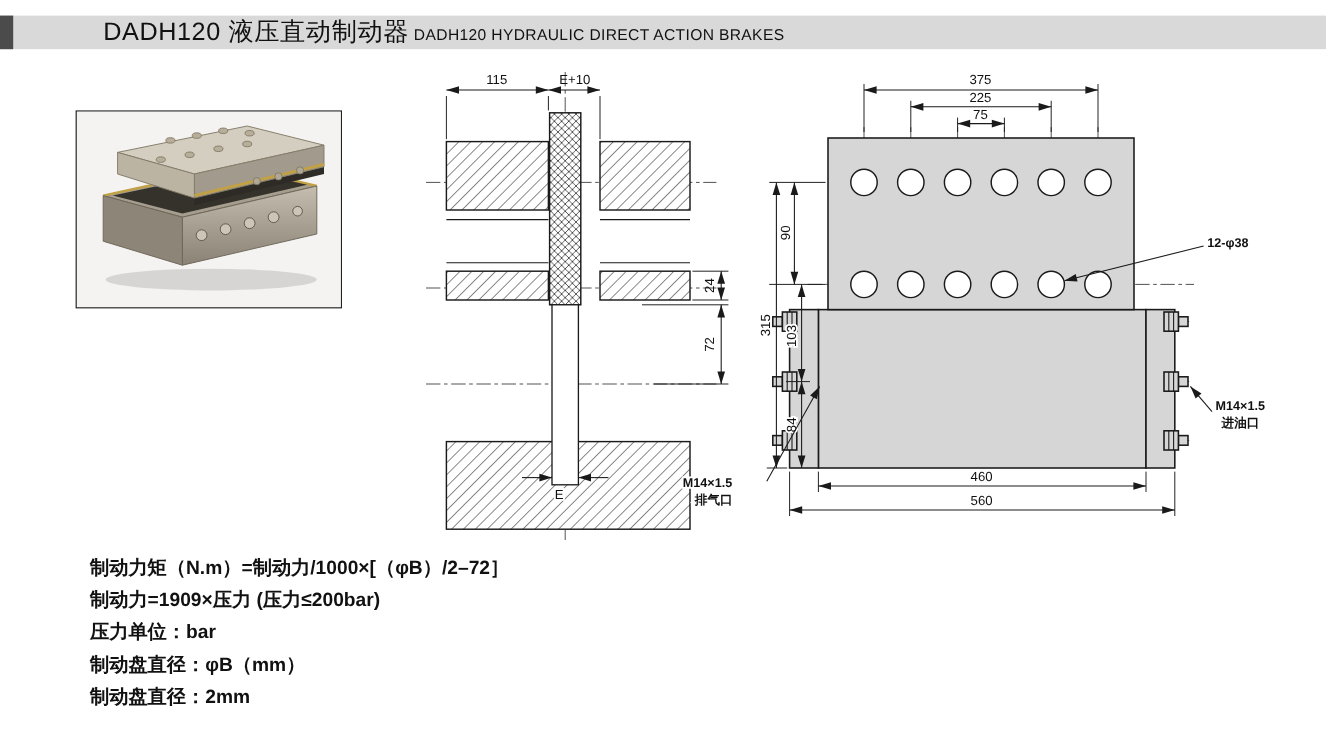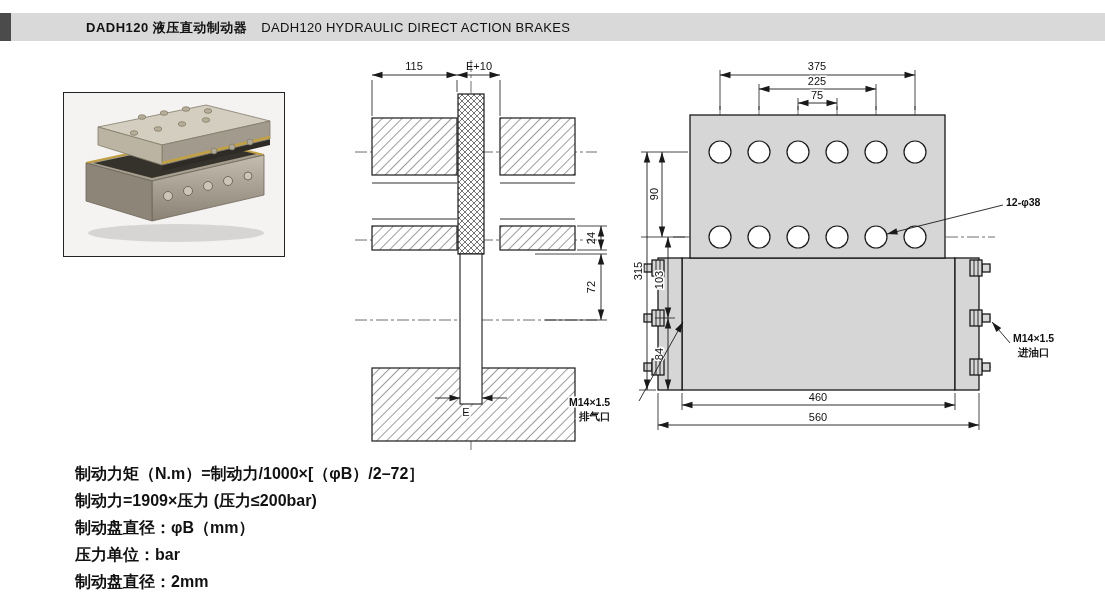--- a/index.html
+++ b/index.html
@@ -6,22 +6,22 @@
   body {
     width:1105px; height:608px; position:relative; overflow:hidden;
     font-family:"Liberation Sans", sans-serif; color:#111;
   }
   .abs { position:absolute; }
 
   
   .header-strip { position:absolute; left:0; top:13px; width:1105px; height:28px; background:#d9d9d9; }
   .header-accent { position:absolute; left:0; top:13px; width:11px; height:28px; background:#4b4b4b; }
   .header-title { position:absolute; left:86px; top:13px; height:28px; line-height:28px; white-space:nowrap; }
-  .title-cn { font-size:13px; font-weight:bold; letter-spacing:0.5px; }
-  .title-en { font-size:13px; font-weight:normal; margin-left:14px; letter-spacing:0.3px; }
+  .title-cn { font-size:21px; font-weight:normal; letter-spacing:0.5px; }
+  .title-en { font-size:13px; font-weight:normal; margin-left:4px; letter-spacing:0.3px; }
 
   
   .photo-frame { position:absolute; left:63px; top:92px; width:222px; height:165px;
     border:1px solid #222; background:#fafafa; box-sizing:border-box; }
 
   
   .notes { position:absolute; left:75px; top:460px; font-size:16px; font-weight:bold; line-height:27px; }
 
   
   svg { font-family:"Liberation Sans", sans-serif; }
@@ -265,16 +265,16 @@
 
     <line class="thin" x1="84" y1="345" x2="128" y2="266" marker-end="url(#arr)"></line>
     <text class="callout halo" x="14" y="350">M14×1.5</text>
     <text class="callout halo" x="24" y="364">排气口</text>
   </g>
 </svg>
 
 <div class="notes">
   <div class="note-line">制动力矩（N.m）=制动力/1000×[（φB）/2–72］</div>
   <div class="note-line">制动力=1909×压力 (压力≤200bar)</div>
+  <div class="note-line">压力单位：bar</div>
   <div class="note-line">制动盘直径：φB（mm）</div>
-  <div class="note-line">压力单位：bar</div>
   <div class="note-line">制动盘直径：2mm</div>
 </div>
 
 </body></html>

